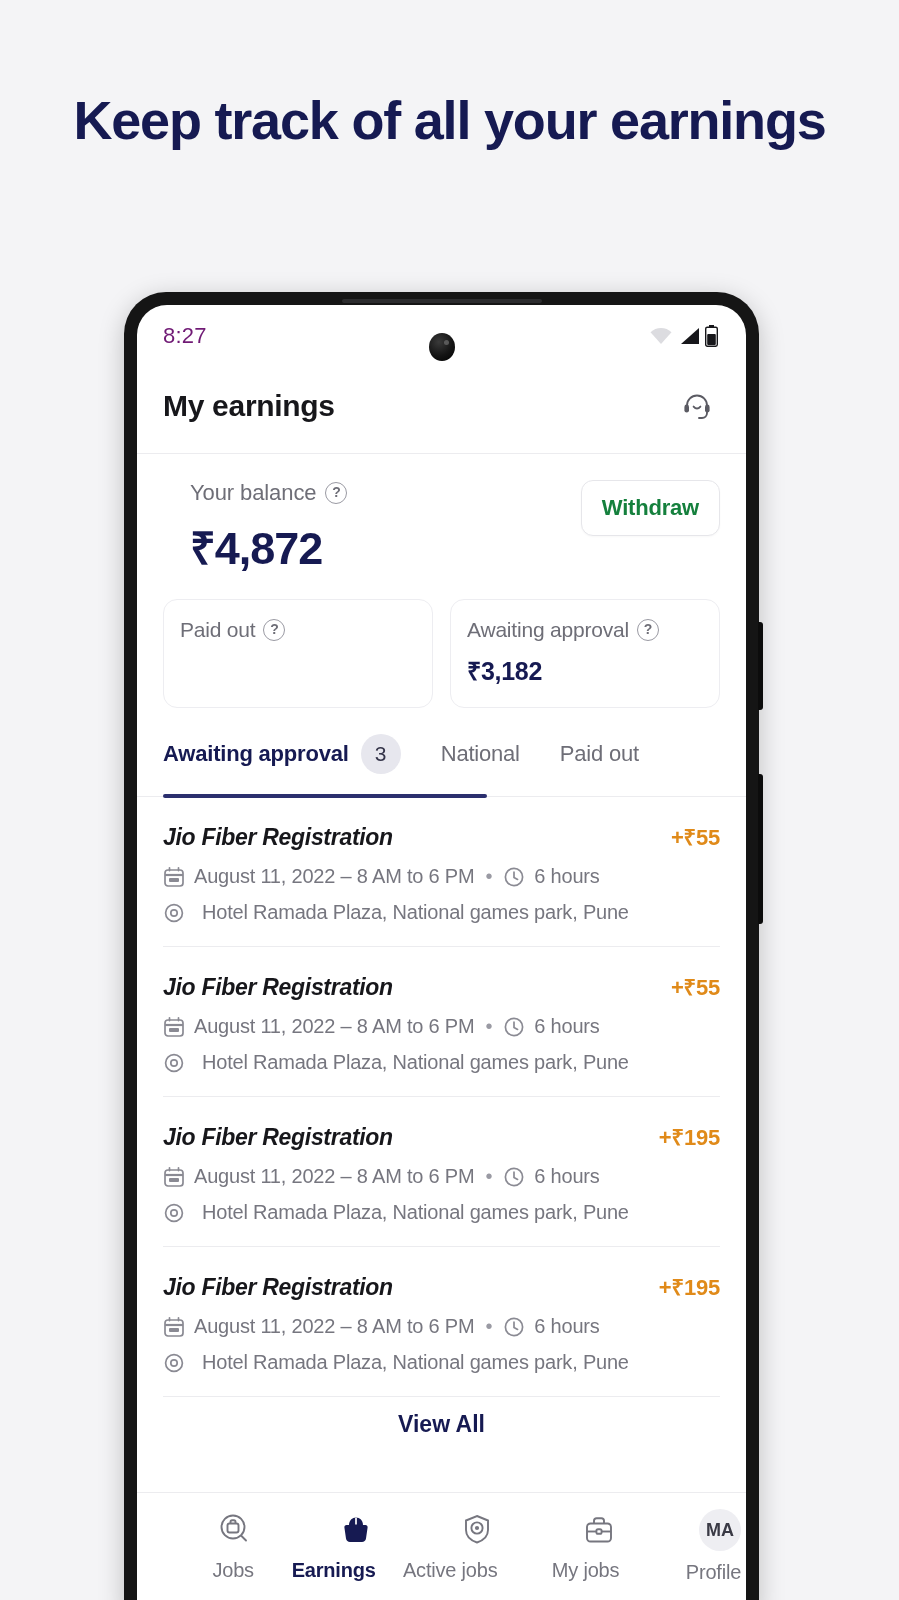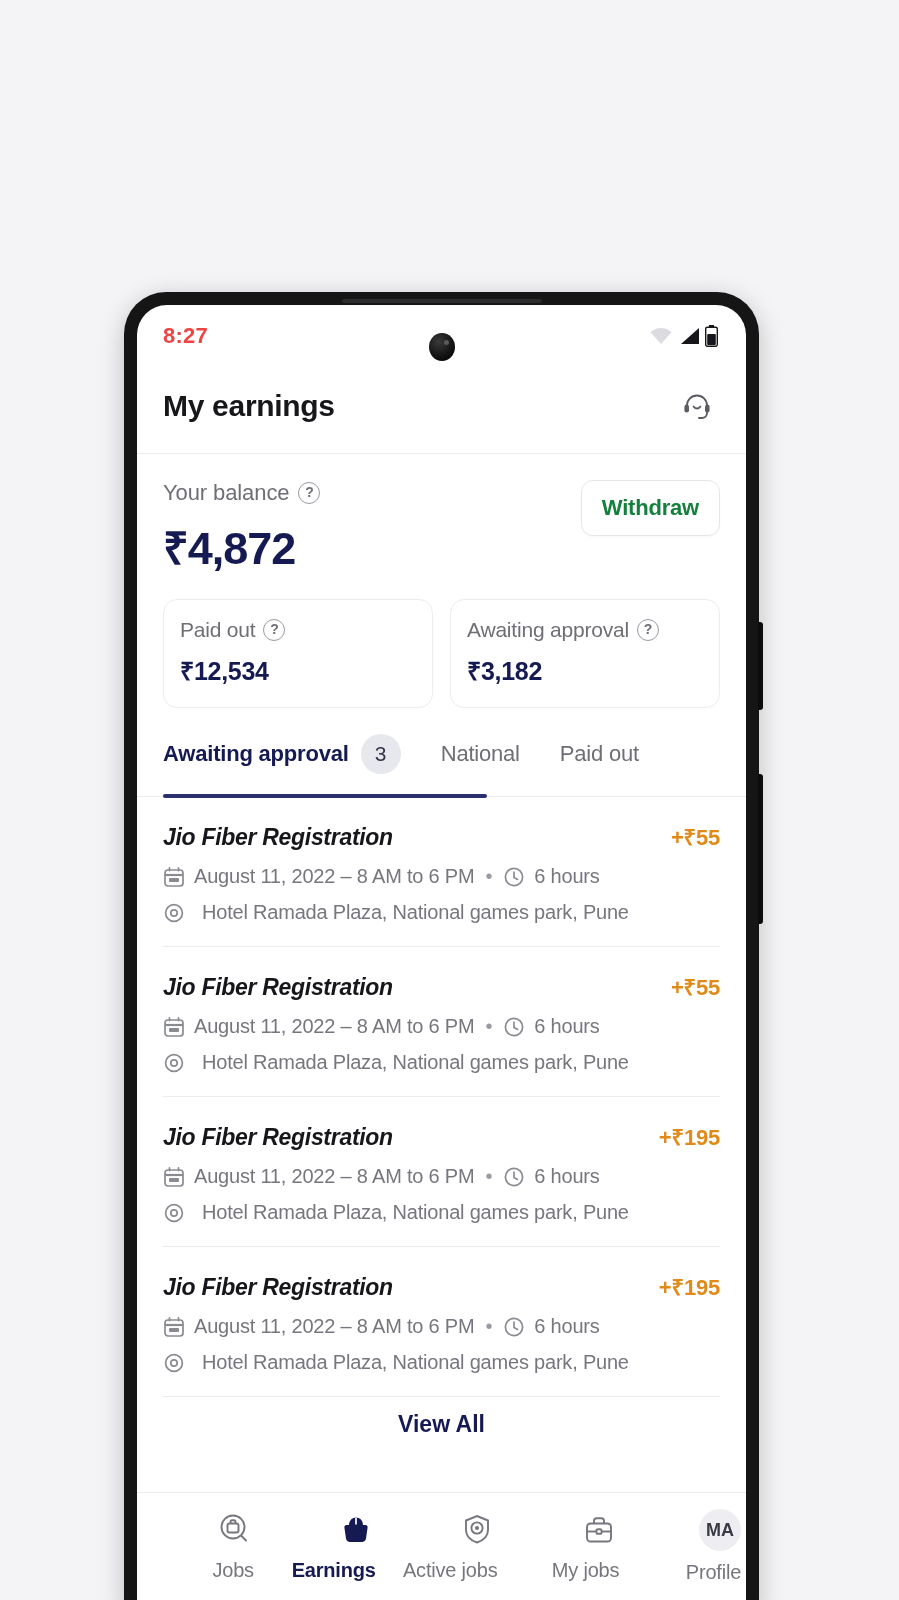--- a/index.html
+++ b/index.html
@@ -46,21 +46,21 @@
   }
   .side-btn.b1 { top: 330px; height: 88px; }
   .side-btn.b2 { top: 482px; height: 150px; }
 
   
   .statusbar {
     position: relative; height: 62px;
     display: flex; align-items: center; justify-content: space-between;
     padding: 0 28px 0 26px;
   }
-  .status-time { font-size: 22px; font-weight: 700; color: #ef4444; letter-spacing: .2px; }
+  .status-time { font-size: 22px; font-weight: 400; color: #701a75; letter-spacing: .2px; }
   .status-icons { display: flex; align-items: center; gap: 5px; }
   .camera {
     position: absolute; left: 50%; top: 28px; transform: translateX(-50%);
     width: 26px; height: 28px; border-radius: 50%;
     background: radial-gradient(circle at 38% 32%, #3a3a3a 0%, #141414 55%, #000 100%);
   }
   .camera::after {
     content: ""; position: absolute; left: 15px; top: 7px;
     width: 5px; height: 5px; border-radius: 50%; background: #6b6b6b; opacity: .75;
   }
@@ -68,21 +68,21 @@
   
   .appbar {
     display: flex; align-items: center; justify-content: space-between;
     padding: 18px 28px 26px 26px;
     border-bottom: 1px solid #ececef;
   }
   .appbar-title { font-size: 30px; font-weight: 700; color: #17171b; letter-spacing: -.3px; }
   .support-btn { width: 42px; height: 42px; display: flex; align-items: center; justify-content: center; }
 
   
-  .balance-wrap { padding: 26px 26px 0 26px; position: relative; }
+  .balance-wrap { padding: 26px 26px 0 26px; position: relative; margin-left: 27px; }
   .balance-row { display: flex; align-items: flex-start; justify-content: space-between; }
   .balance-label {
     display: flex; align-items: center; gap: 9px;
     font-size: 22px; color: #6e6e77; letter-spacing: -.1px;
   }
   .balance-value {
     margin-top: 10px;
     font-size: 45px; font-weight: 700; color: #161a52; letter-spacing: -1px;
   }
   .withdraw-btn {
@@ -167,20 +167,21 @@
     width: 42px; height: 42px; border-radius: 50%;
     background: #eeeef2; color: #3a3a45;
     font-size: 18px; font-weight: 700; line-height: 42px; text-align: center;
   }
 </style>
 </head>
 <body>
 
 <div id="stage">
 
+  <div class="headline">Keep track of all your earnings</div>
 
   <div class="phone">
     <div class="earpiece"></div>
     <div class="side-btn b1"></div>
     <div class="side-btn b2"></div>
 
     <div class="screen">
 
       <div class="statusbar">
         <div class="status-time">8:27</div>
@@ -231,21 +232,20 @@
           <button class="withdraw-btn">Withdraw</button>
         </div>
       </div>
 
       <div class="stats">
         <div class="stat-card">
           <div class="stat-label">
             <span>Paid out</span>
             <span class="help-icon">?</span>
           </div>
-          <div class="stat-value">₹12,534</div>
         </div>
         <div class="stat-card">
           <div class="stat-label">
             <span>Awaiting approval</span>
             <span class="help-icon">?</span>
           </div>
           <div class="stat-value">₹3,182</div>
         </div>
       </div>
 

